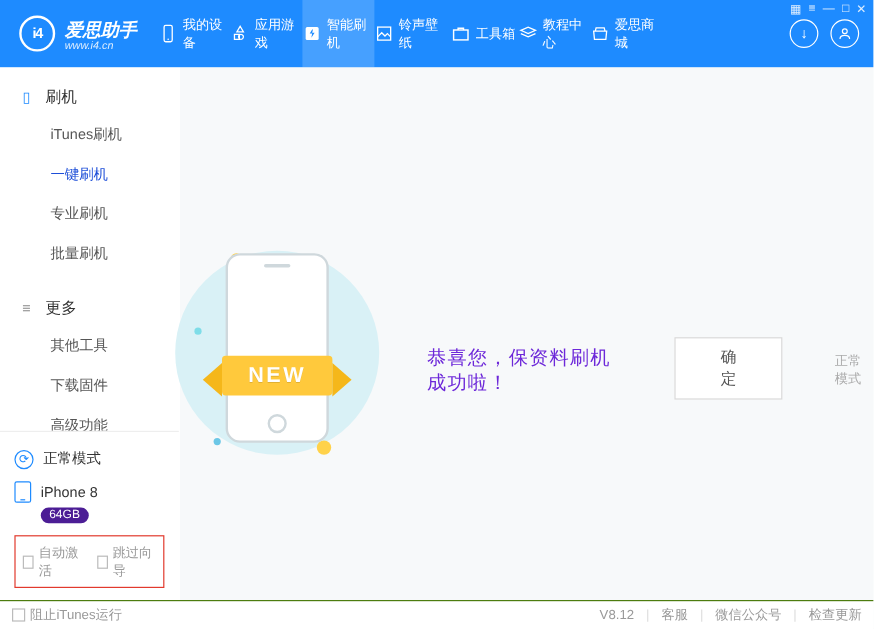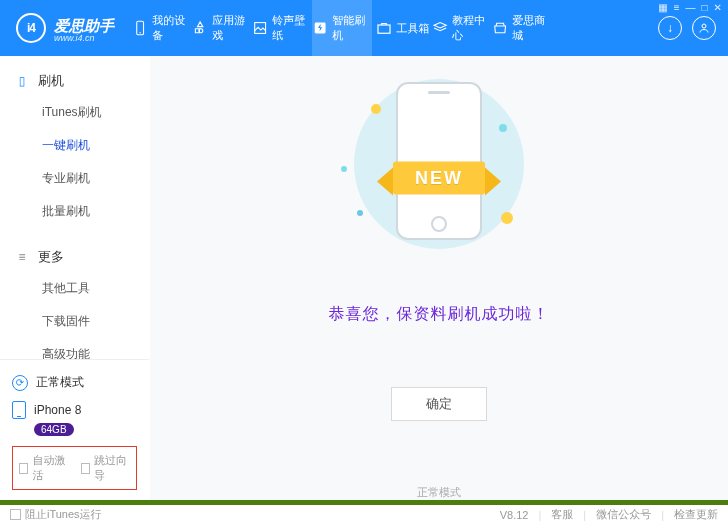--- a/index.html
+++ b/index.html
@@ -37,21 +37,21 @@
   .mode-dot { width: 16px; height: 16px; border: 1.5px solid #1e8bff; border-radius: 50%; display: flex; align-items: center; justify-content: center; color: #1e8bff; font-size: 10px; }
   .device-row { display: flex; align-items: center; gap: 8px; padding: 6px 0 2px; }
   .device-row .phone-ic { width: 14px; height: 18px; border: 1.5px solid #1e8bff; border-radius: 2px; position: relative; }
   .device-row .phone-ic::after { content:""; position:absolute; bottom:1px; left:50%; transform:translateX(-50%); width:4px; height:1.5px; background:#1e8bff; }
   .storage-badge { margin-left: 22px; margin-top: 2px; display: inline-block; background: #4c1d95; color: #fff; font-size: 10px; padding: 1px 7px; border-radius: 8px; }
   .checks-box { margin-top: 10px; border: 1.5px solid #e23a2d; padding: 6px 6px; display: flex; gap: 12px; }
   .chk { display: flex; align-items: center; gap: 4px; color: #999; font-size: 11px; }
   .chk .box { width: 11px; height: 11px; border: 1px solid #bbb; }
 
   
-  .main { flex: 1; background: #f7f9fa; display: flex; flex-direction: column; align-items: center; padding-top: 40px; gap: 44px; }
+  .main { flex: 1; background: #f7f9fa; display: flex; flex-direction: row; align-items: center; padding-top: 40px; gap: 44px; }
 
   
   .illus { position: relative; width: 220px; height: 190px; }
   .big-circle { position: absolute; left: 50%; top: 48%; transform: translate(-50%,-50%); width: 170px; height: 170px; border-radius: 50%; background: #d9f1f6; z-index: 1; }
   .dot { position: absolute; border-radius: 50%; z-index: 2; }
   .dot.yellow { background: #ffd24a; }
   .dot.cyan { background: #7edde8; }
   .dot.blue { background: #6cc7e6; }
   .d1 { width: 10px; height: 10px; top: 8px; left: 42px; }
   .d2 { width: 8px; height: 8px; top: 28px; right: 42px; }
@@ -66,21 +66,21 @@
   .ribbon-main { position: relative; background: #ffc93c; color: #fff; font-weight: bold; letter-spacing: 2px; font-size: 18px; padding: 6px 22px; border-radius: 3px; text-shadow: 0 1px 0 rgba(0,0,0,.12); }
   .ribbon-main::before, .ribbon-main::after { content:""; position:absolute; top:6px; width:0; height:0; border-top:14px solid transparent; border-bottom:14px solid transparent; }
   .ribbon-main::before { left:-16px; border-right:16px solid #f5b71a; }
   .ribbon-main::after  { right:-16px; border-left:16px solid #f5b71a; }
 
   .result-text { margin-top: 22px; font-size: 16px; color: #6d28d9; letter-spacing: 1px; font-family: Liberation Serif, serif; }
   .ok-btn { margin-top: 18px; background: #fff; border: 1px solid #d9d9d9; color: #555; padding: 7px 34px; font-size: 13px; cursor: pointer; }
   .log-link { margin-top: 20px; font-size: 11px; color: #aaa; cursor: pointer; }
 
   
-  .footer { height: 24px; background: #fff; border-top: 5px solid #4d7c0f; display: flex; align-items: center; font-size: 11px; color: #999; padding: 0 10px; }
+  .footer { height: 24px; background: #fff; border-top: 1px solid #4d7c0f; display: flex; align-items: center; font-size: 11px; color: #999; padding: 0 10px; }
   .footer .left { display: flex; align-items: center; gap: 6px; }
   .footer .box { width: 11px; height: 11px; border: 1px solid #bbb; }
   .footer .right { margin-left: auto; display: flex; gap: 10px; align-items: center; }
   .footer .sep { color: #ddd; }
 
   
   .nicon { width: 18px; height: 18px; }
 </style>
 </head>
 <body>
@@ -107,33 +107,33 @@
           <circle cx="12" cy="19" r="1" fill="#fff"></circle>
         </svg>
       <span>我的设备</span>
     </div>
     <div class="nav-item">
       <svg class="nicon" viewBox="0 0 24 24">
           <path d="M12 3l4 7H8l4-7zM5 13h6v6H5zM16 16a3 3 0 100 .001z" fill="none" stroke="#fff" stroke-width="1.6"></path>
         </svg>
       <span>应用游戏</span>
     </div>
+    <div class="nav-item active">
+      <svg class="nicon" viewBox="0 0 24 24">
+          <rect x="4" y="4" width="16" height="16" rx="2" fill="#fff"></rect>
+          <path d="M12 7l-3 5h3l-1 5 4-6h-3l1-4z" fill="#1e8bff"></path>
+        </svg>
+      <span>智能刷机</span>
+    </div>
     <div class="nav-item">
       <svg class="nicon" viewBox="0 0 24 24">
           <rect x="4" y="4" width="16" height="16" fill="none" stroke="#fff" stroke-width="1.6"></rect>
           <path d="M4 16l5-5 4 4 3-3 4 4" fill="none" stroke="#fff" stroke-width="1.6"></path>
         </svg>
       <span>铃声壁纸</span>
-    </div>
-    <div class="nav-item active">
-      <svg class="nicon" viewBox="0 0 24 24">
-          <rect x="4" y="4" width="16" height="16" rx="2" fill="#fff"></rect>
-          <path d="M12 7l-3 5h3l-1 5 4-6h-3l1-4z" fill="#1e8bff"></path>
-        </svg>
-      <span>智能刷机</span>
     </div>
     <div class="nav-item">
       <svg class="nicon" viewBox="0 0 24 24">
           <rect x="4" y="8" width="16" height="11" fill="none" stroke="#fff" stroke-width="1.6"></rect>
           <path d="M9 8V6h6v2" fill="none" stroke="#fff" stroke-width="1.6"></path>
         </svg>
       <span>工具箱</span>
     </div>
     <div class="nav-item">
       <svg class="nicon" viewBox="0 0 24 24">

